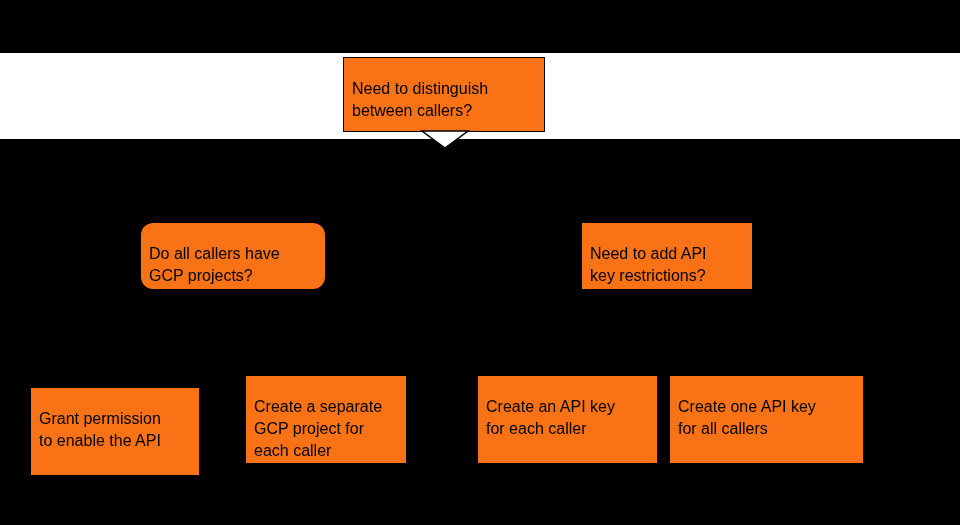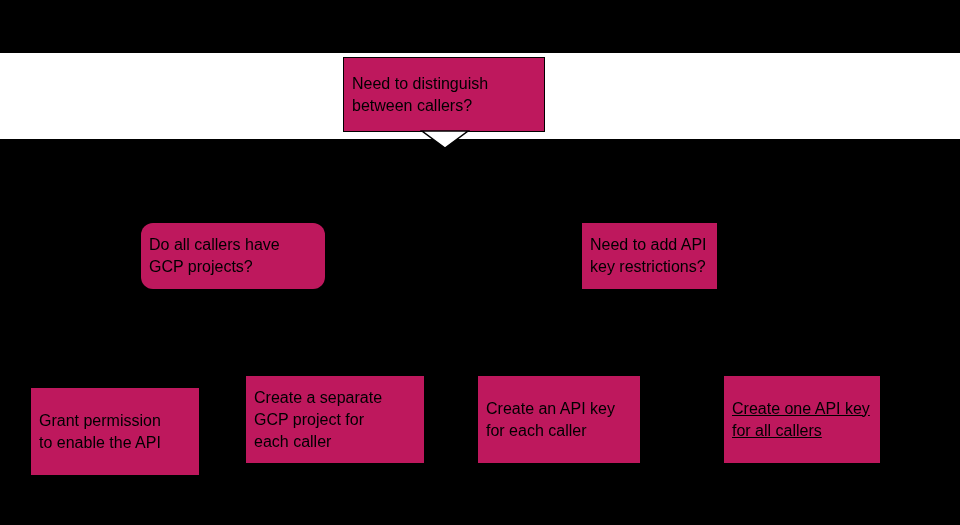--- a/index.html
+++ b/index.html
@@ -18,42 +18,42 @@
   .band {
     position: absolute;
     left: 0;
     top: 53px;
     width: 960px;
     height: 86px;
     background: #ffffff;
   }
   .node {
     position: absolute;
-    background: #be185d;
+    background: #f97316;
     color: #000000;
     font-size: 16px;
     line-height: 22px;
     display: flex;
-    align-items: center;
+    align-items: flex-start;
     box-sizing: border-box;
     padding: 20px 8px;
   }
   .node .label {
     white-space: pre-line;
   }
   .node.bordered {
     border: 1px solid #000000;
   }
   #root-node   { left: 343px; top: 57px;  width: 202px; height: 75px; }
   #q-left      { left: 141px; top: 223px; width: 184px; height: 66px; border-radius: 12px; }
-  #q-right     { left: 582px; top: 223px; width: 135px; height: 66px; }
+  #q-right     { left: 582px; top: 223px; width: 170px; height: 66px; }
   #out-1       { left: 31px;  top: 376px; width: 168px; height: 87px; margin-top: 12px; }
-  #out-2       { left: 246px; top: 376px; width: 178px; height: 87px; }
-  #out-3       { left: 478px; top: 376px; width: 162px; height: 87px; }
-  #out-4       { left: 724px; top: 376px; width: 156px; height: 87px; text-decoration: underline; }
+  #out-2       { left: 246px; top: 376px; width: 160px; height: 87px; }
+  #out-3       { left: 478px; top: 376px; width: 179px; height: 87px; }
+  #out-4       { left: 670px; top: 376px; width: 193px; height: 87px; }
   #arrowhead {
     position: absolute;
     left: 420px;
     top: 130px;
     width: 50px;
     height: 20px;
   }
 </style>
 </head>
 <body>

